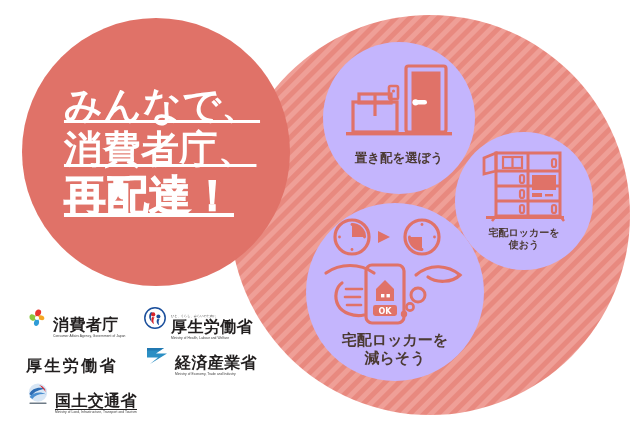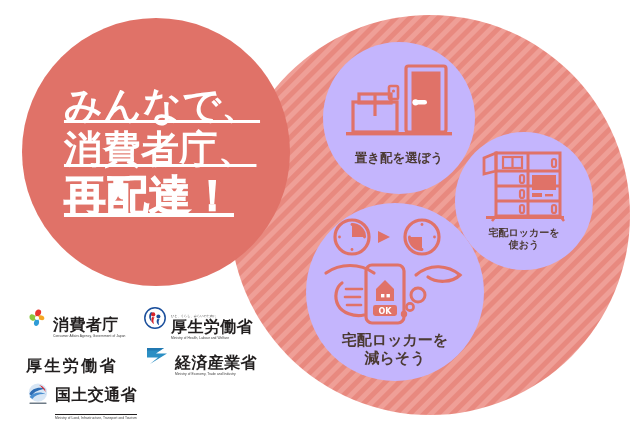--- a/index.html
+++ b/index.html
@@ -174,21 +174,21 @@
   }
   .logo-sub {
     font-size: 3.3px;
     color: #3a3a3a;
     letter-spacing: 0.05px;
     margin-top: 1.5px;
     white-space: nowrap;
   }
   .logo-name-underline {
     border-bottom: 1.1px solid #221f1f;
-    padding-bottom: 11px;
+    padding-bottom: 0;
   }
 </style>
 </head>
 <body>
 
 <div id="poster">
 
   <div class="blob-layer">
     <svg width="640" height="428" viewBox="0 0 640 428">
       <defs>

